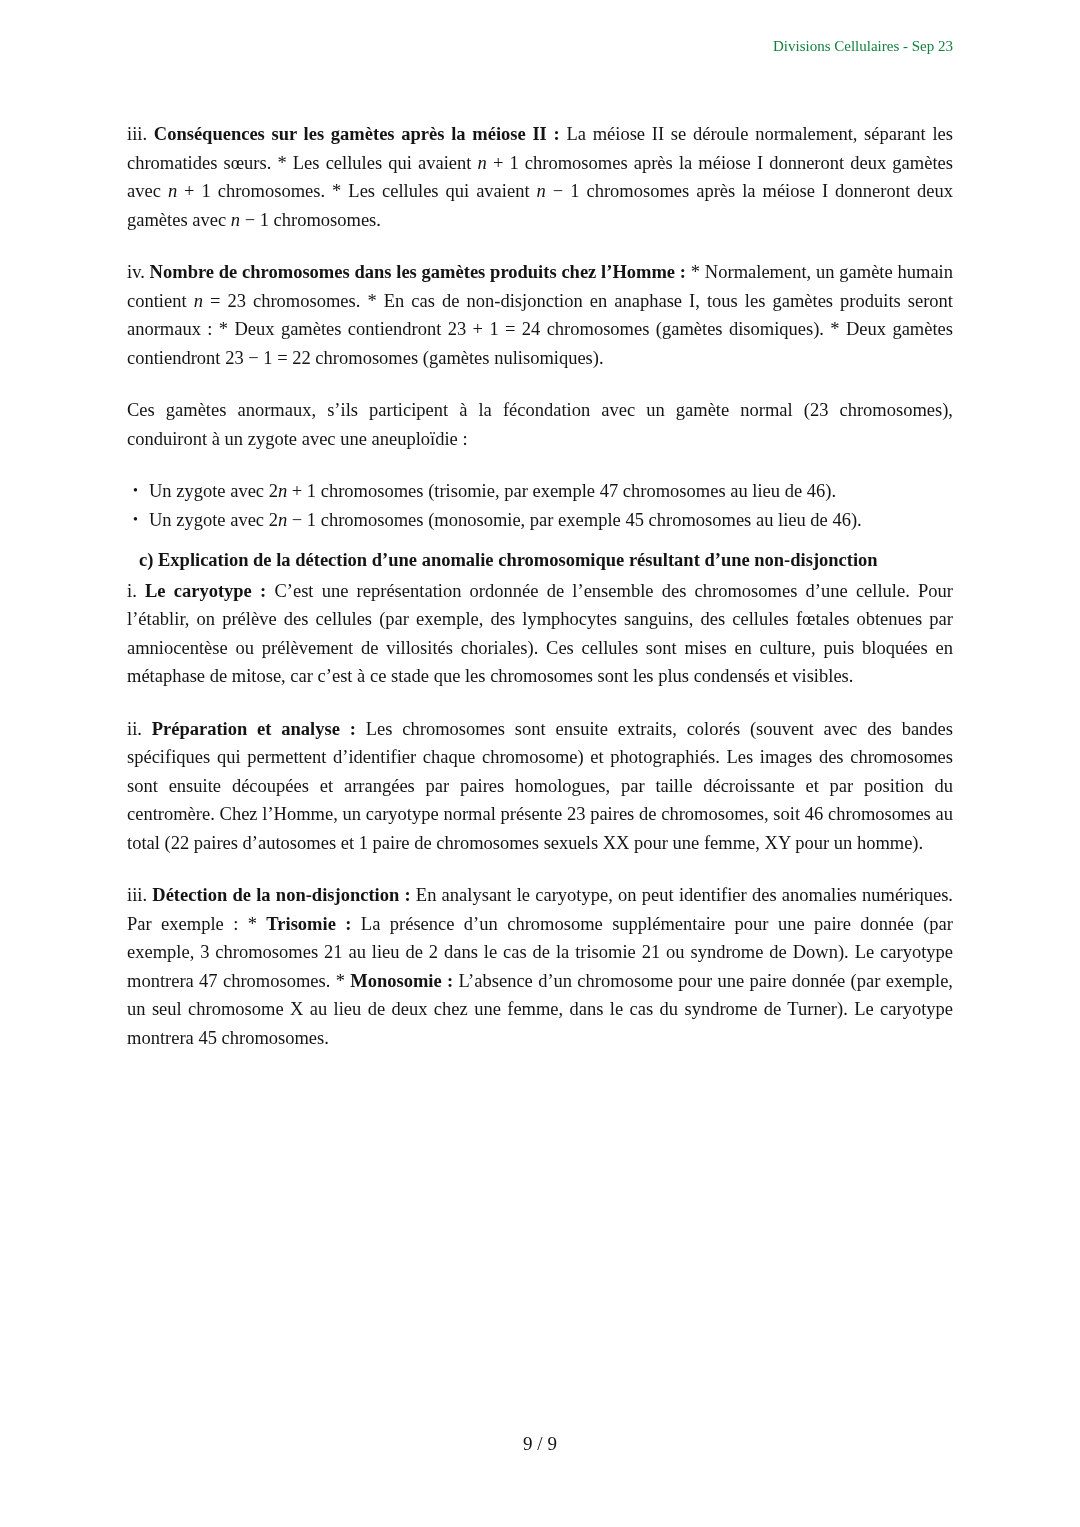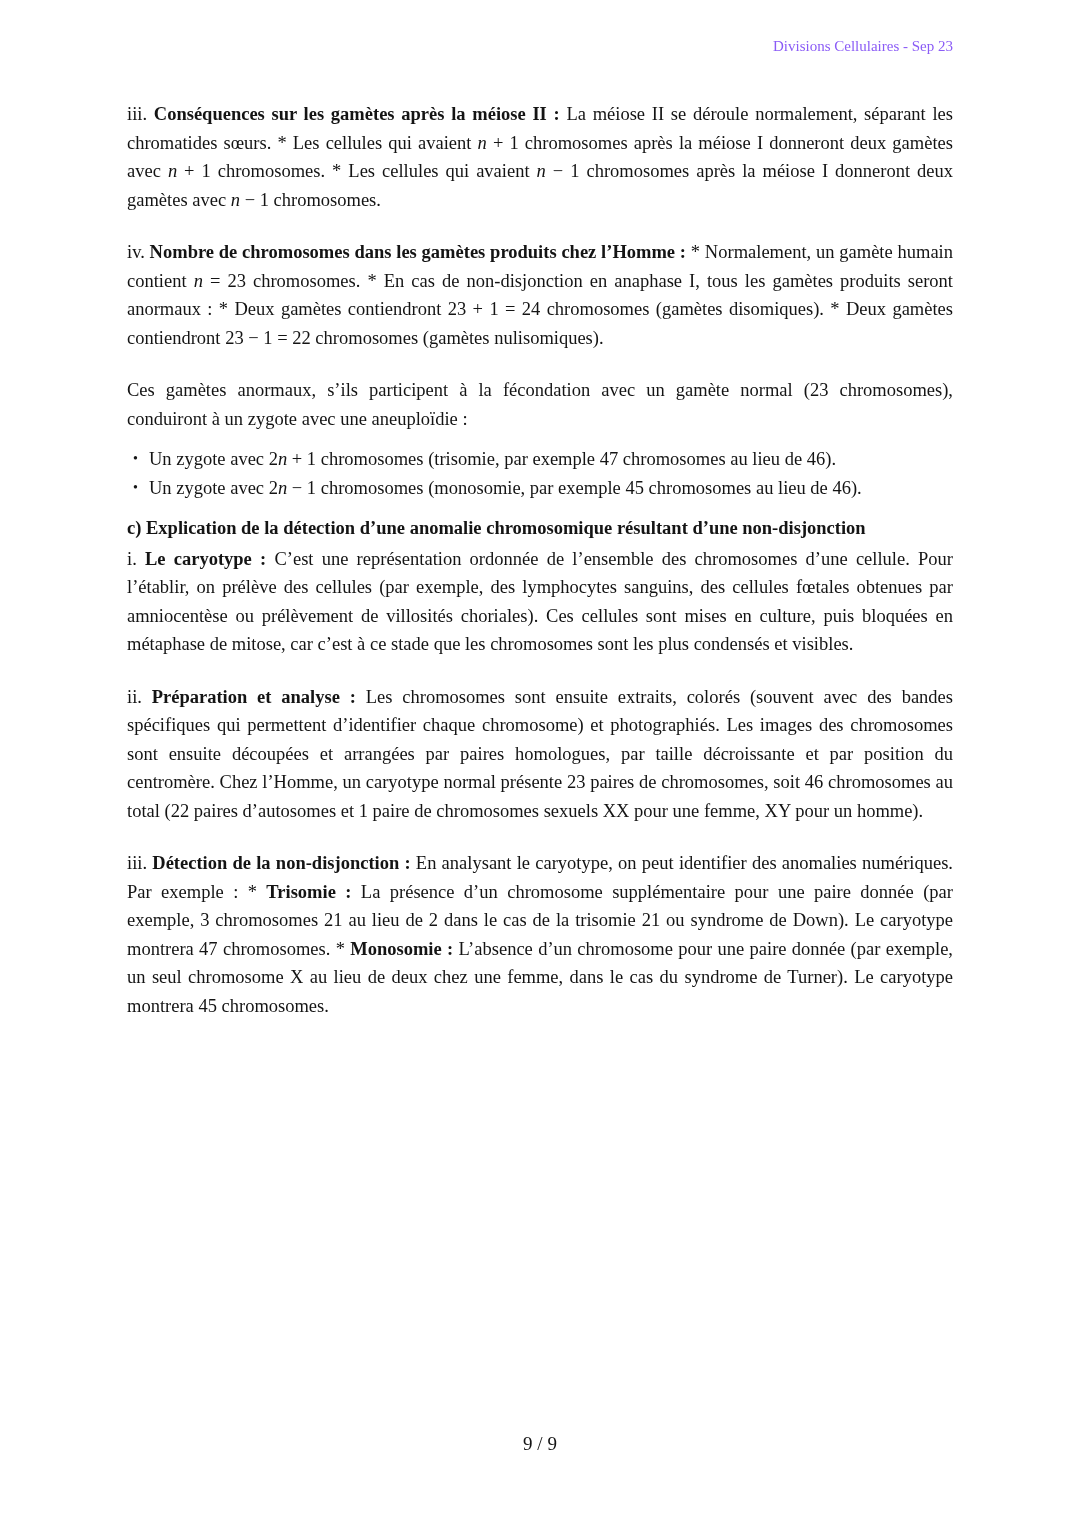--- a/index.html
+++ b/index.html
@@ -20,32 +20,32 @@
     width: 1080px;
     height: 1527px;
     padding: 36px 127px 0 127px;
     display: flex;
     flex-direction: column;
   }
   .page-header {
     text-align: right;
     font-size: 15px;
     line-height: 20px;
-    margin-bottom: 44px;
-    color: #8b5cf6;
+    margin-bottom: 64px;
+    color: #15803d;
   }
   .page-body {
     font-size: 18.5px;
     line-height: 28.5px;
     text-align: justify;
     hyphens: auto;
     -webkit-hyphens: auto;
   }
   .para { margin: 0 0 24px 0; }
-  .para.tight { margin-bottom: 12px; }
+  .para.tight { }
   .b { font-weight: bold; margin-top: 48px; }
   .i { font-style: italic; }
   .bullet-list {
     list-style: none;
     margin: 0 0 12px 0;
     padding: 0;
   }
   .bullet-list li {
     position: relative;
     padding-left: 22px;
@@ -53,21 +53,21 @@
   }
   .bullet-marker {
     position: absolute;
     left: 6px;
     top: 0;
     font-size: 14px;
     line-height: 28.5px;
   }
   .section-heading {
     font-weight: bold;
-    margin: 0 0 2px 0;
+    margin: 0 0 2px 12px;
   }
   .page-footer {
     margin-top: auto;
     text-align: center;
     font-size: 19px;
     padding-bottom: 72px;
   }
 </style>
 </head>
 <body>

